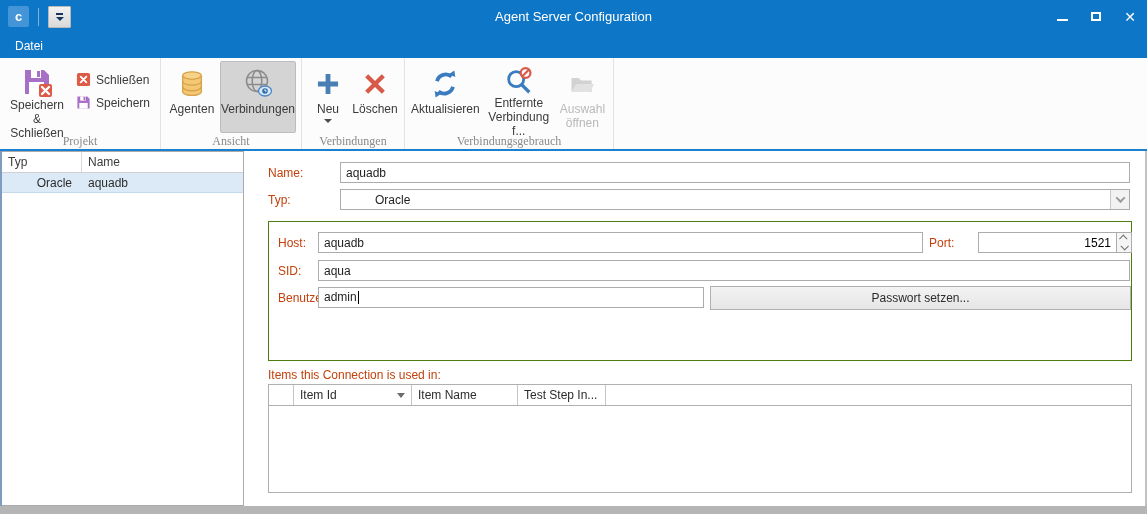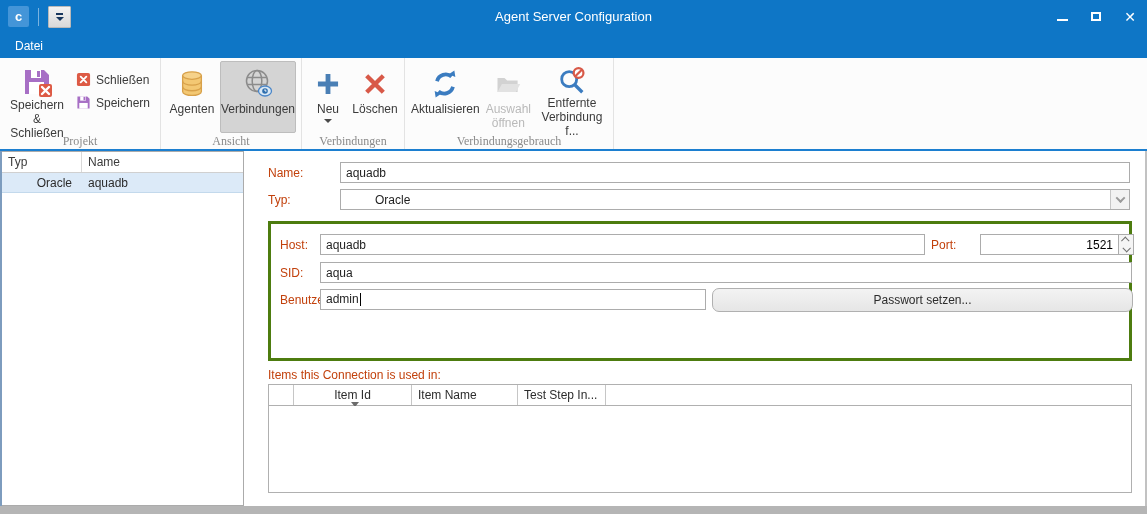--- a/index.html
+++ b/index.html
@@ -109,41 +109,41 @@
     padding: 2px 5px; font-family: "Liberation Sans", sans-serif;
   }
   input.text-field { outline: none; }
   .combo { padding-left: 34px; display: flex; align-items: center; }
   .combo-arrow-btn {
     position: absolute; right: 0; top: 0; bottom: 0; width: 19px;
     background: #f2f2f2; border-left: 1px solid #c6c6c6;
     display: flex; align-items: center; justify-content: center; cursor: pointer;
   }
   .chev-down { width: 7px; height: 7px; border-right: 2px solid #9a9a9a; border-bottom: 2px solid #9a9a9a; transform: rotate(45deg) translate(-1px,-1px); }
-  .fieldset { position: absolute; border: 3px solid #4d7c0f; background: #fff; }
+  .fieldset { position: absolute; border: 1px solid #4d7c0f; background: #fff; }
   .spin-wrap { position: absolute; display: flex; }
   .spin-input { width: 138px; height: 21px; border: 1px solid #acacac; border-right: none; text-align: right; padding: 2px 5px; font-size: 12px; font-family: "Liberation Sans", sans-serif; outline: none; }
   .spin-btns { width: 16px; height: 21px; border: 1px solid #acacac; display: flex; flex-direction: column; background: #f5f5f5; }
   .spin-up, .spin-down { flex: 1; display: flex; align-items: center; justify-content: center; cursor: pointer; }
   .spin-up::after { content: ""; width: 5px; height: 5px; border-left: 1.5px solid #707070; border-top: 1.5px solid #707070; transform: rotate(45deg) translateY(1px); }
   .spin-down::after { content: ""; width: 5px; height: 5px; border-right: 1.5px solid #707070; border-bottom: 1.5px solid #707070; transform: rotate(45deg) translateY(-1px); }
   .push-button {
     position: absolute; background: linear-gradient(#f3f3f3,#e6e6e6);
-    border: 1px solid #b0b0b0; border-radius: 7px;
+    border: 1px solid #b0b0b0; border-radius: 0;
     display: flex; align-items: center; justify-content: center;
     color: #2c2c2c; cursor: pointer;
   }
   .caret { display: inline-block; width: 1px; height: 13px; background: #000; vertical-align: text-bottom; margin-left: 1px; }
 
   
   .items-grid { position: absolute; border: 1px solid #b0b0b0; background: #fff; display: flex; flex-direction: column; }
   .ig-header { display: flex; height: 21px; border-bottom: 1px solid #b0b0b0; }
   .ig-h-cell { border-right: 1px solid #c6c6c6; padding: 3px 6px; color: #2c2c2c; display: flex; align-items: center; cursor: pointer; }
   .ig-h-cell.indicator { width: 25px; }
-  .ig-h-cell.itemid { width: 118px; justify-content: space-between; flex-direction: column; }
+  .ig-h-cell.itemid { width: 118px; justify-content: space-between; }
   .ig-h-cell.itemname { width: 106px; }
   .ig-h-cell.teststepin { width: 88px; }
   .ig-h-cell.teststepname { flex: 1; border-right: none; }
   .sort-tri { width: 0; height: 0; border-left: 4px solid transparent; border-right: 4px solid transparent; border-top: 5px solid #6b6b6b; margin-left: 4px; }
   .ig-body { flex: 1; background: #fff; }
 
   svg { display: block; }
 </style>
 </head>
 <body>
@@ -279,41 +279,41 @@
           <span class="bicon">
             <svg width="30" height="30" viewBox="0 0 32 32" fill="none">
               <path d="M7.5 13 a9.5 9.5 0 0 1 15.5-4.8" stroke="#3b7cc0" stroke-width="4"></path>
               <path d="M27 8.5 l-1 -7 l-6 4 z" fill="#3b7cc0"></path>
               <path d="M24.5 19 a9.5 9.5 0 0 1-15.5 4.8" stroke="#3b7cc0" stroke-width="4"></path>
               <path d="M5 23.5 l1 7 l6-4 z" fill="#3b7cc0"></path>
             </svg>
           </span>
           <span class="blabel">Aktualisieren</span>
         </div>
-        <div class="bigbtn disabled" style="width:54px">
-          <span class="bicon">
-            <svg width="28" height="28" viewBox="0 0 32 32">
-              <path d="M4 9 h8 l3 3 h12 v13 H4 z" fill="#d2d2d2"></path>
-              <path d="M4 25 l5-9 h21 l-5 9 z" fill="#e2e2e2"></path>
-            </svg>
-          </span>
-          <span class="blabel"><span>Auswahl</span><br>
-          <span>öffnen</span></span>
-        </div>
         <div class="bigbtn" style="width:76px">
           <span class="bicon">
             <svg width="30" height="30" viewBox="0 0 32 32" fill="none">
               <circle cx="13" cy="14" r="8" stroke="#3b7cc0" stroke-width="3"></circle>
               <path d="M19 20 l8 8" stroke="#3b7cc0" stroke-width="3.5"></path>
               <circle cx="23" cy="7.5" r="5.2" fill="#fff" stroke="#d85948" stroke-width="2.4"></circle>
               <path d="M19.5 11 L26.5 4" stroke="#d85948" stroke-width="2.4"></path>
             </svg>
           </span>
           <span class="blabel"><span>Entfernte</span><br>
           <span>Verbindung f...</span></span>
+        </div>
+        <div class="bigbtn disabled" style="width:54px">
+          <span class="bicon">
+            <svg width="28" height="28" viewBox="0 0 32 32">
+              <path d="M4 9 h8 l3 3 h12 v13 H4 z" fill="#d2d2d2"></path>
+              <path d="M4 25 l5-9 h21 l-5 9 z" fill="#e2e2e2"></path>
+            </svg>
+          </span>
+          <span class="blabel"><span>Auswahl</span><br>
+          <span>öffnen</span></span>
         </div>
       </div>
       <div class="rgroup-caption">Verbindungsgebrauch</div>
     </div>
   </div>
 
   <div class="content">
 
     <div class="left-panel">
       <div class="lp-header">

